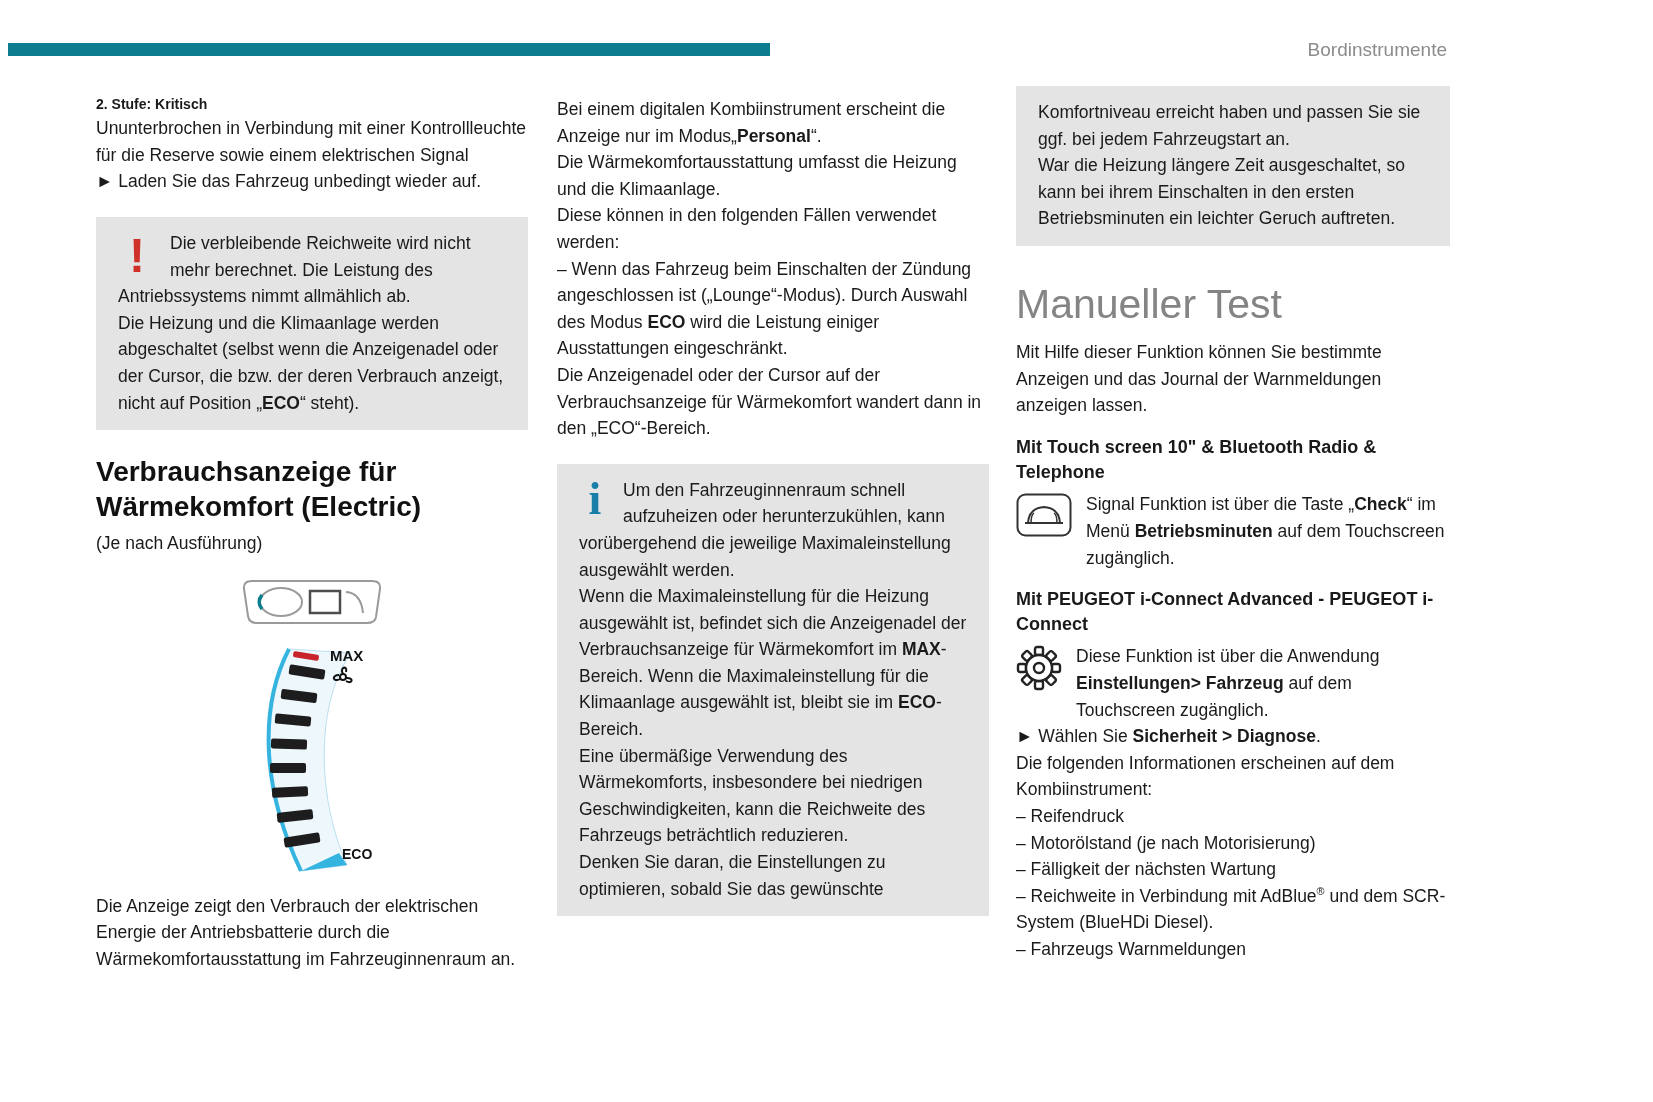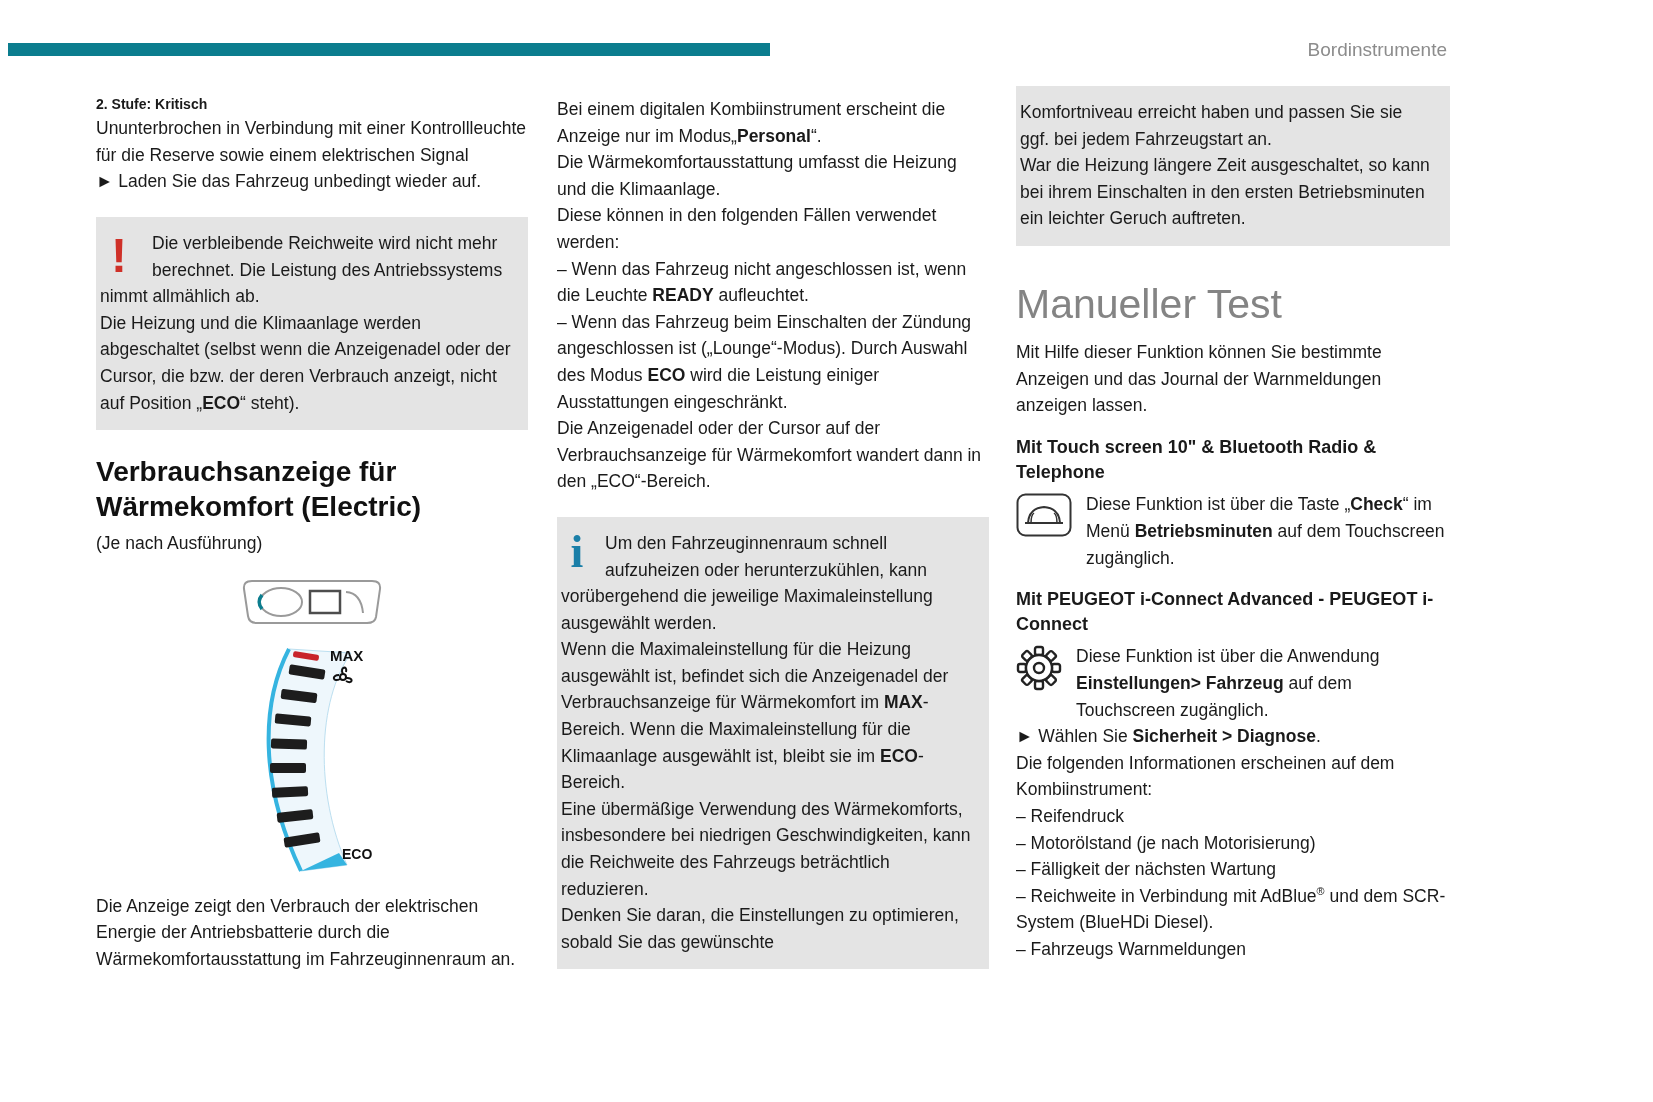--- a/index.html
+++ b/index.html
@@ -17,21 +17,21 @@
   .col1 { left:96px;  top:94px; }
   .col2 { left:557px; top:96px; }
   .col3 { left:1016px; top:86px; width:434px; }
 
   p { margin:0; }
   h3.inline-head { font-size:14px; font-weight:bold; margin:0; }
   .section-heading { font-size:28px; font-weight:bold; line-height:1.25; margin:24px 0 6px 0; color:#111; }
   .gray-heading { font-size:41px; font-weight:400; color:#848484; margin:34px 0 10px 0; line-height:1.2; }
   .sub-heading { font-size:18px; font-weight:bold; margin:16px 0 6px 0; line-height:1.4; }
 
-  .graybox { background:#e4e4e4; padding:13px 16px 14px 4px; margin:22px 0; display:flow-root; }
+  .graybox { background:#e4e4e4; padding:13px 16px 14px 22px; margin:22px 0; display:flow-root; }
   .graybox p + p { margin-top:0; }
 
   .icon-para { display:flow-root; }
   .float-icon { float:left; margin:2px 14px 4px 0; }
 
   .warn-icon { float:left; width:34px; margin:2px 16px 2px 2px; font-size:48px; line-height:1;
                font-weight:bold; color:#cf3028; text-align:center; }
   .info-icon { float:left; width:24px; margin:0 16px 2px 4px; font-size:46px; line-height:0.95;
                font-weight:bold; color:#1a7fa8; font-family:"Liberation Serif", serif; text-align:center; }
 
@@ -105,21 +105,20 @@
       </div>
     </div>
 
     <p>Die Anzeige zeigt den Verbrauch der elektrischen Energie der Antriebsbatterie durch die Wärmekomfortausstattung im Fahrzeuginnenraum an.</p>
   </div>
 
   <div class="col col2">
     <p><span>Bei einem digitalen Kombiinstrument erscheint die Anzeige nur im Modus„</span><span style="font-weight: bold;">Personal</span><span>“.</span></p>
     <p>Die Wärmekomfortausstattung umfasst die Heizung und die Klimaanlage.</p>
     <p>Diese können in den folgenden Fällen verwendet werden:</p>
-    <p><span>–  Wenn das Fahrzeug nicht angeschlossen ist, wenn die Leuchte </span><span style="font-weight: bold;">READY</span><span> aufleuchtet.</span></p>
     <p><span>–  Wenn das Fahrzeug beim Einschalten der Zündung angeschlossen ist („Lounge“-Modus). Durch Auswahl des Modus </span><span style="font-weight: bold;">ECO</span><span> wird die Leistung einiger Ausstattungen eingeschränkt.</span></p>
     <p>Die Anzeigenadel oder der Cursor auf der Verbrauchsanzeige für Wärmekomfort wandert dann in den „ECO“-Bereich.</p>
 
     <div class="graybox">
       <span class="info-icon">i</span>
       <p>Um den Fahrzeuginnenraum schnell aufzuheizen oder herunterzukühlen, kann vorübergehend die jeweilige Maximaleinstellung ausgewählt werden.</p>
       <p><span>Wenn die Maximaleinstellung für die Heizung ausgewählt ist, befindet sich die Anzeigenadel der Verbrauchsanzeige für Wärmekomfort im </span><span style="font-weight: bold;">MAX</span><span>-Bereich. Wenn die Maximaleinstellung für die Klimaanlage ausgewählt ist, bleibt sie im </span><span style="font-weight: bold;">ECO</span><span>-Bereich.</span></p>
       <p>Eine übermäßige Verwendung des Wärmekomforts, insbesondere bei niedrigen Geschwindigkeiten, kann die Reichweite des Fahrzeugs beträchtlich reduzieren.</p>
       <p>Denken Sie daran, die Einstellungen zu optimieren, sobald Sie das gewünschte</p>
     </div>
@@ -138,21 +137,21 @@
     <h4 class="sub-heading">Mit Touch screen 10" &amp; Bluetooth Radio &amp; Telephone</h4>
     <div class="icon-para">
       <span class="float-icon">
         <svg width="56" height="44" viewBox="0 0 56 44">
           <rect x="1.5" y="1.5" width="53" height="41" rx="8" fill="none" stroke="#333" stroke-width="2"></rect>
           <path d="M12,30 Q13,15 28,14 Q43,15 44,30" fill="none" stroke="#333" stroke-width="2"></path>
           <path d="M9,30 L47,30" stroke="#333" stroke-width="2"></path>
           <path d="M15,30 Q15,22 18,20 M41,30 Q41,22 38,20" stroke="#333" stroke-width="1.5" fill="none"></path>
         </svg>
       </span>
-      <p><span>Diese Funktion ist über die Taste „</span><span style="font-weight: bold;">Check</span><span>“ im Menü </span><span style="font-weight: bold;">Betriebsminuten</span><span> auf dem Touchscreen zugänglich.</span></p>
+      <p><span>Signal Funktion ist über die Taste „</span><span style="font-weight: bold;">Check</span><span>“ im Menü </span><span style="font-weight: bold;">Betriebsminuten</span><span> auf dem Touchscreen zugänglich.</span></p>
     </div>
 
     <h4 class="sub-heading">Mit PEUGEOT i-Connect Advanced - PEUGEOT i-Connect</h4>
     <div class="icon-para">
       <span class="float-icon">
         <svg width="46" height="46" viewBox="0 0 46 46">
           <g fill="#fff" stroke="#222" stroke-width="2.4">
             <rect x="19" y="2" width="8" height="8" rx="2"></rect>
             <rect x="19" y="2" width="8" height="8" rx="2" transform="rotate(45 23 23)"></rect>
             <rect x="19" y="2" width="8" height="8" rx="2" transform="rotate(90 23 23)"></rect>

